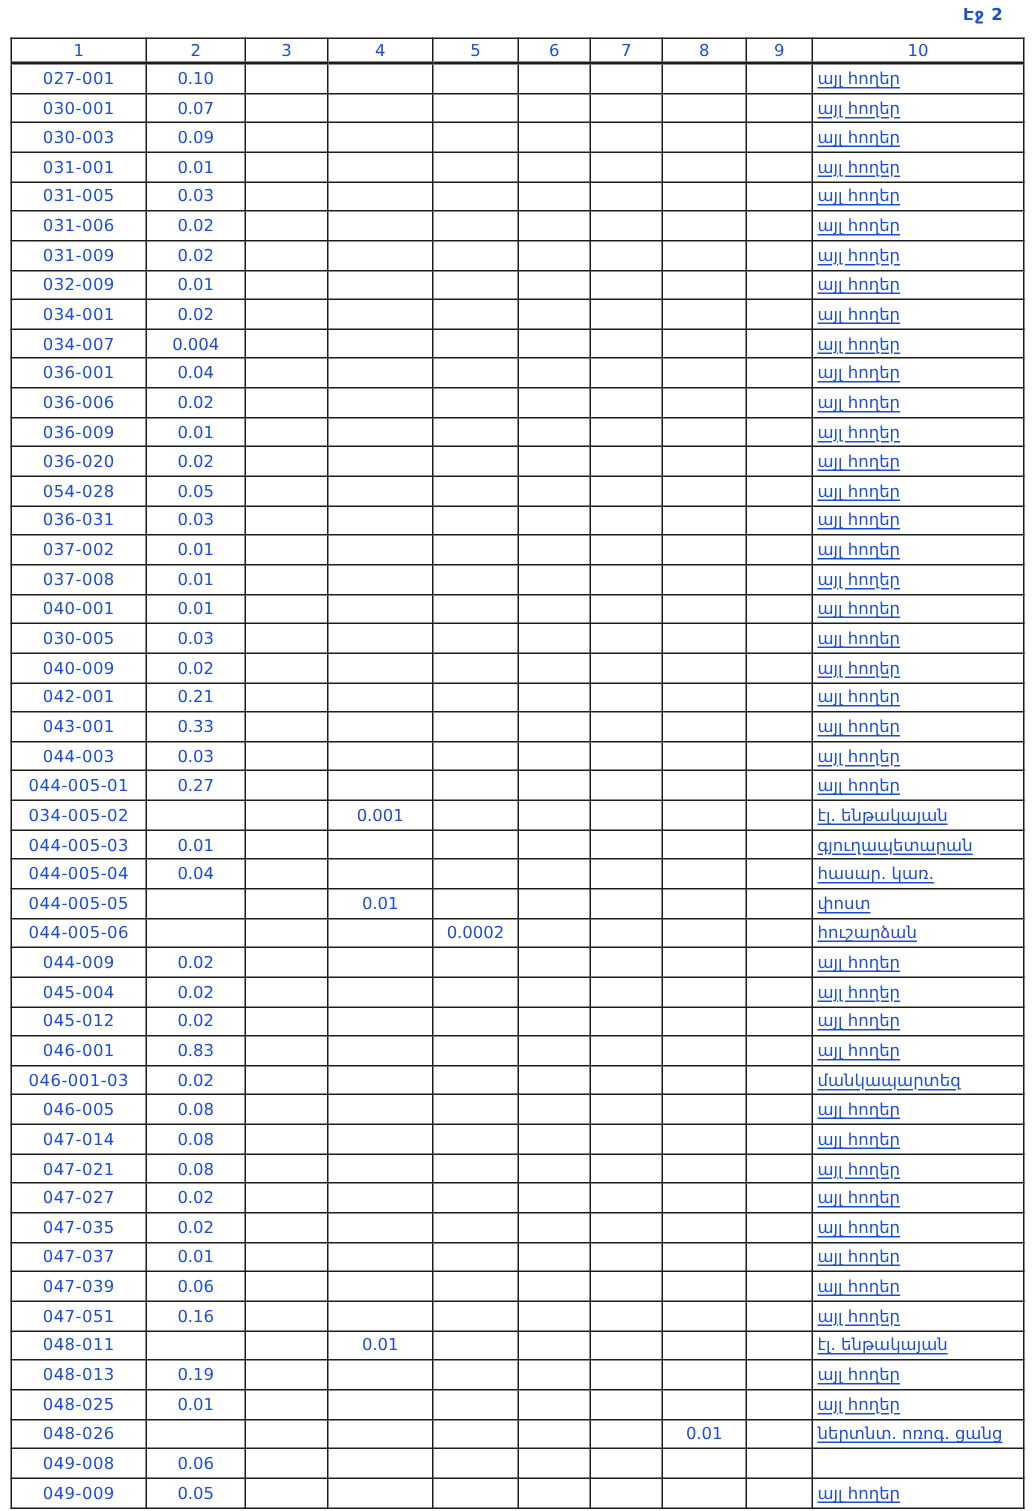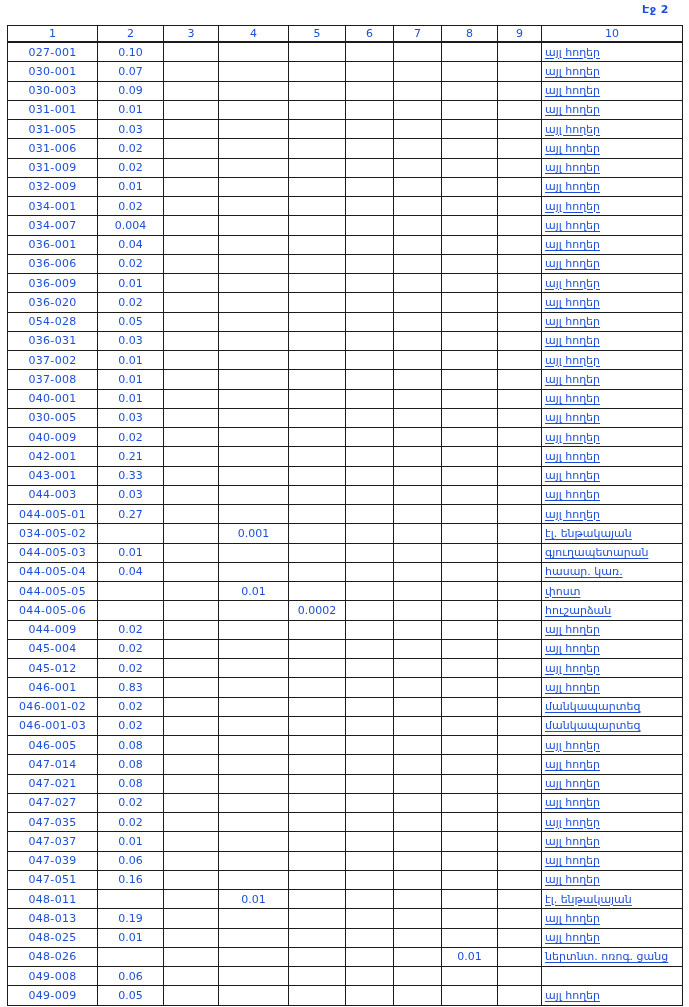--- a/index.html
+++ b/index.html
@@ -504,32 +504,20 @@
           <td class="c3"></td>
           <td class="c4"></td>
           <td class="c5"></td>
           <td class="c6"></td>
           <td class="c7"></td>
           <td class="c8"></td>
           <td class="c9"></td>
           <td class="c10">այլ հողեր</td>
         </tr>
         <tr>
-          <td class="c1">046-001-02</td>
-          <td class="c2">0.02</td>
-          <td class="c3"></td>
-          <td class="c4"></td>
-          <td class="c5"></td>
-          <td class="c6"></td>
-          <td class="c7"></td>
-          <td class="c8"></td>
-          <td class="c9"></td>
-          <td class="c10">մանկապարտեզ</td>
-        </tr>
-        <tr>
           <td class="c1">046-001-03</td>
           <td class="c2">0.02</td>
           <td class="c3"></td>
           <td class="c4"></td>
           <td class="c5"></td>
           <td class="c6"></td>
           <td class="c7"></td>
           <td class="c8"></td>
           <td class="c9"></td>
           <td class="c10">մանկապարտեզ</td>

